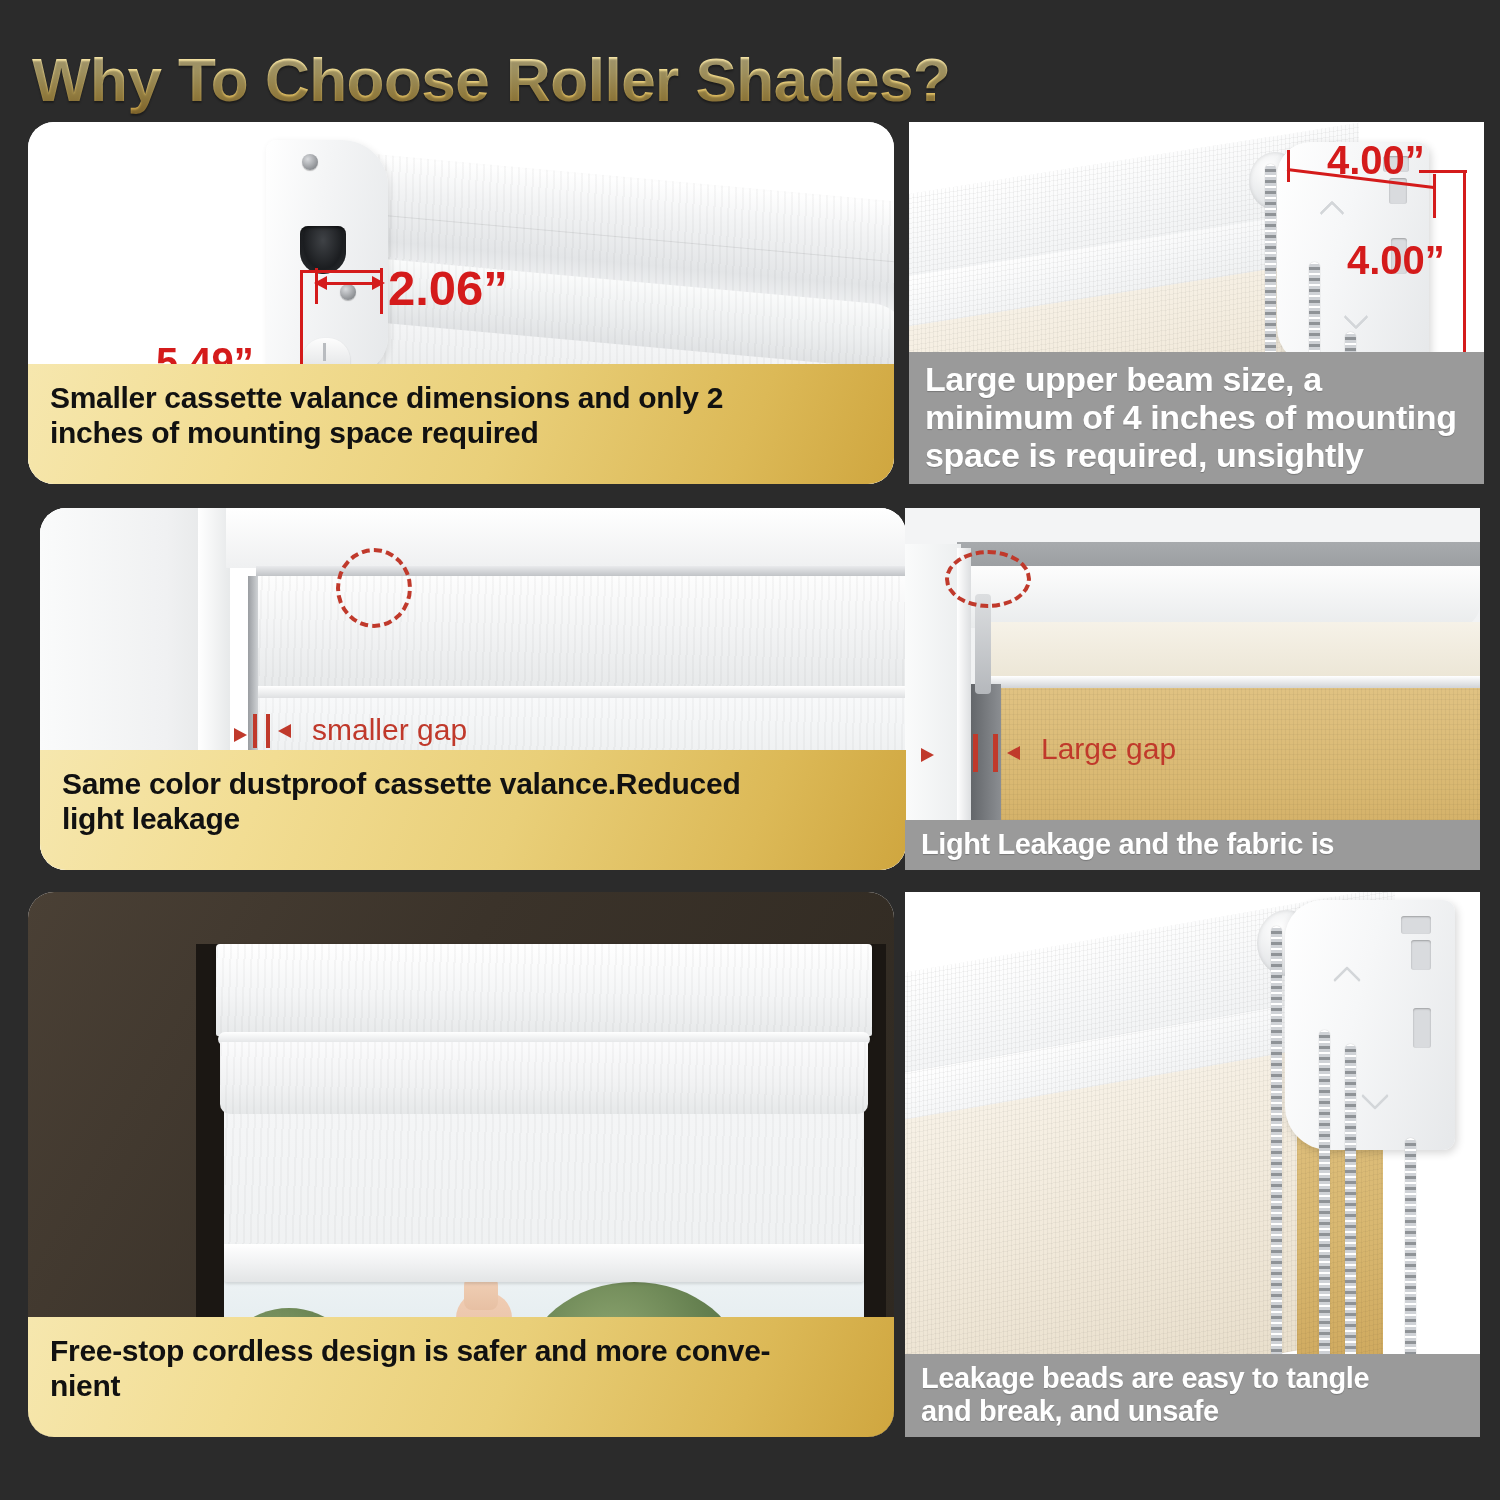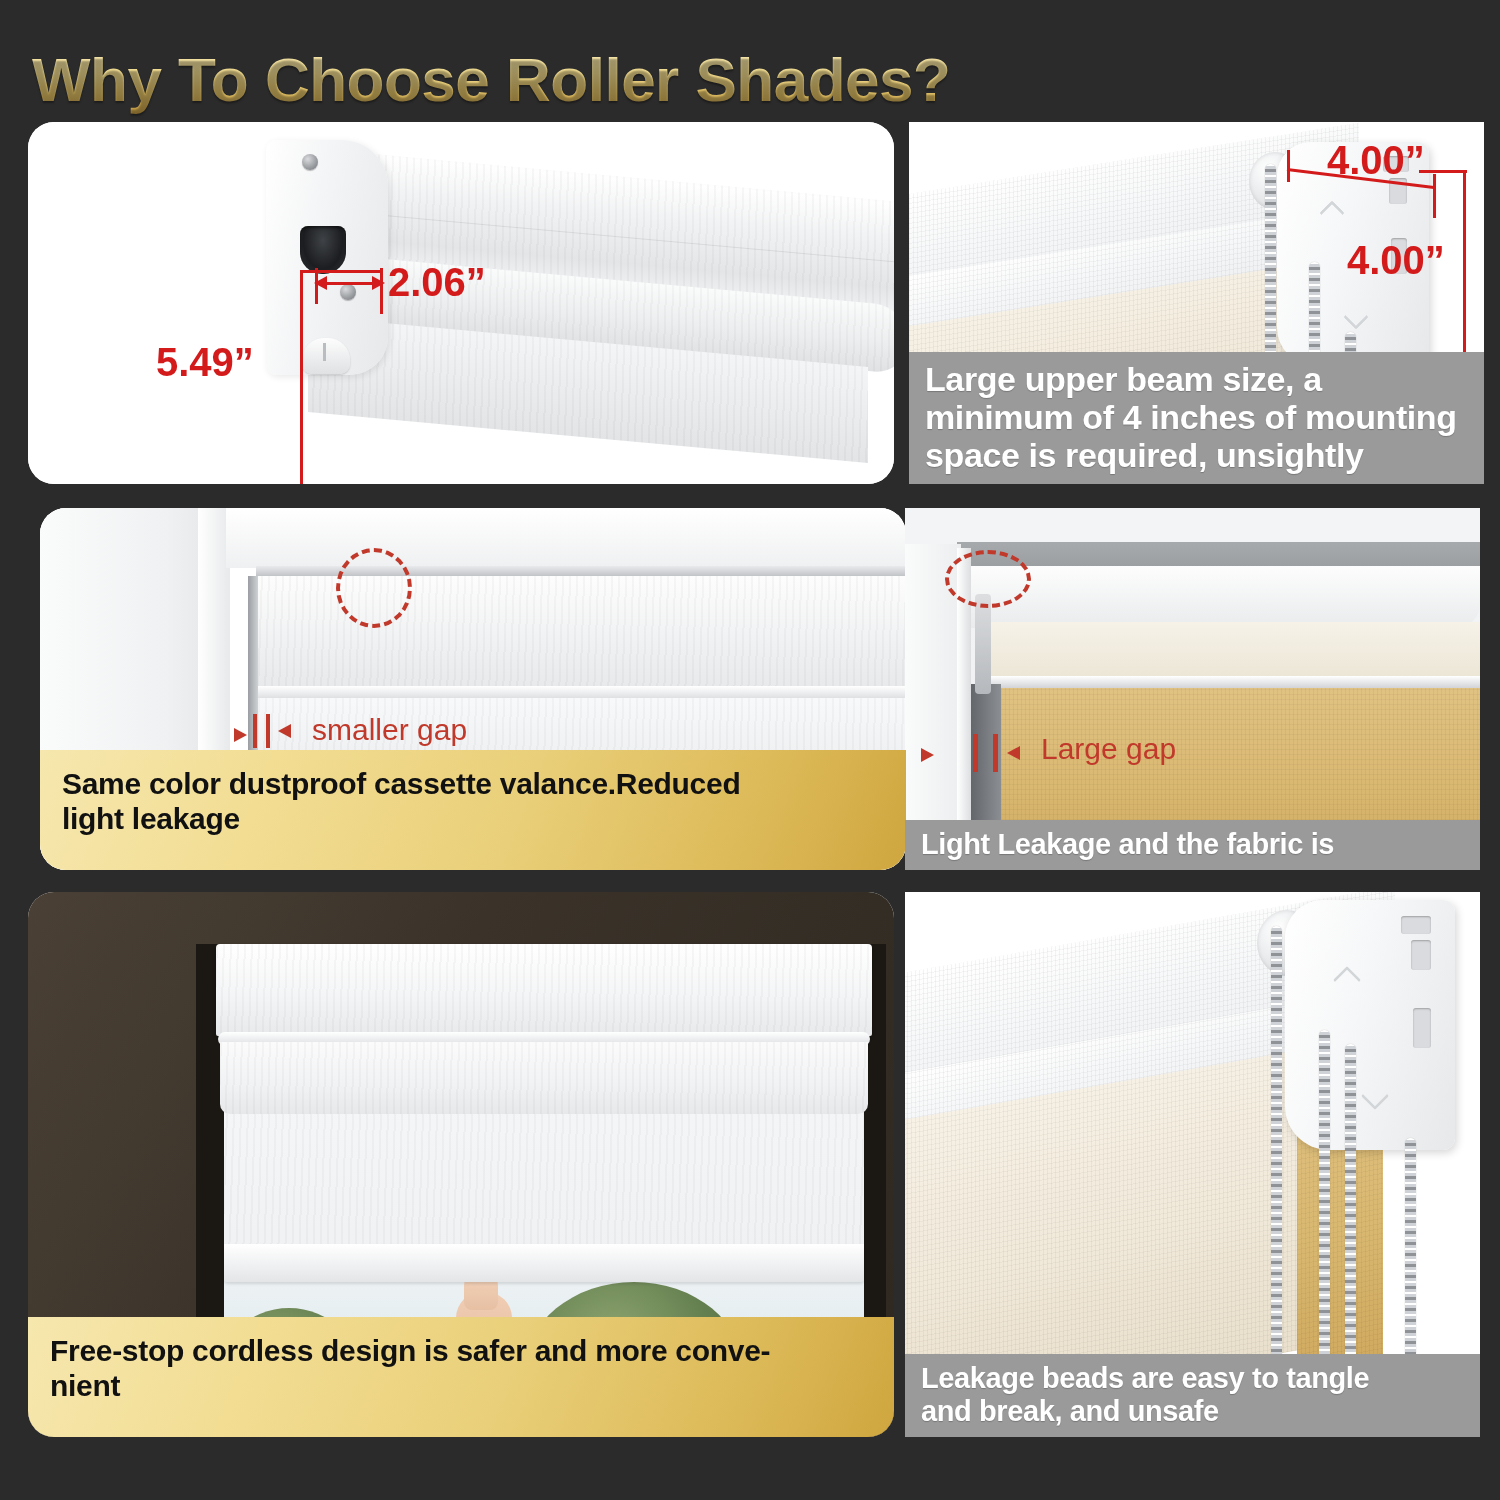--- a/index.html
+++ b/index.html
@@ -121,21 +121,21 @@
   .dim-line-v { position:absolute; width:3px; background:#d41b1b; }
   .dim-tick-v { position:absolute; width:2px; background:#d41b1b; }
   .dim-tick-h { position:absolute; height:2px; background:#d41b1b; }
   .arrow-l, .arrow-r {
     position:absolute; width:0; height:0;
     border-top:7px solid transparent; border-bottom:7px solid transparent;
   }
   .arrow-l { border-right:13px solid #d41b1b; }
   .arrow-r { border-left:13px solid #d41b1b; }
 
-  .lbl-206 { left:360px; top:138px; font-size:40px; }
+  .lbl-206 { left:360px; top:138px; font-size:49px; }
   .lbl-549 { left:128px; top:218px; font-size:40px; }
   .lbl-400a{ left:1320px; top:138px; font-size:40px; }
   .lbl-400b{ left:1356px; top:238px; font-size:40px; }
 
   
   .shadeSc { position:absolute; left:0; top:0; right:0; bottom:0; background:#fff; }
   .sheet-white{
     position:absolute;
     background:linear-gradient(176deg,#ffffff 0%,#f6f7f8 45%,#eceeef 100%);
   }
@@ -282,20 +282,24 @@
     <div class="arrow-l" style="left:286px; top:154px;"></div>
     <div class="arrow-r" style="left:344px; top:154px;"></div>
     <div class="dim lbl-206">2.06”</div>
 
     <div class="dim-line-v" style="left:272px; top:148px; height:218px;"></div>
     <div class="dim-tick-h" style="left:272px; top:148px; width:82px; height:3px;"></div>
 
     <div class="dim lbl-549">5.49”</div>
   </div>
 
+  <div class="caption caption-gold">
+    <span class="cap-line">Smaller cassette valance dimensions and only 2</span>
+    <span class="cap-line">inches of mounting space required</span>
+  </div>
 </div>
 
 <div class="panel right p2">
   <div class="media shadeSc">
 
     <div class="sheet-white" style="left:-20px; top:38px; width:470px; height:120px; transform:skewY(-9deg);">
         <div class="weave"></div>
       </div>
     <div class="sheet-white" style="left:-20px; top:120px; width:470px; height:60px; transform:skewY(-9deg);">
         <div class="weave"></div>

